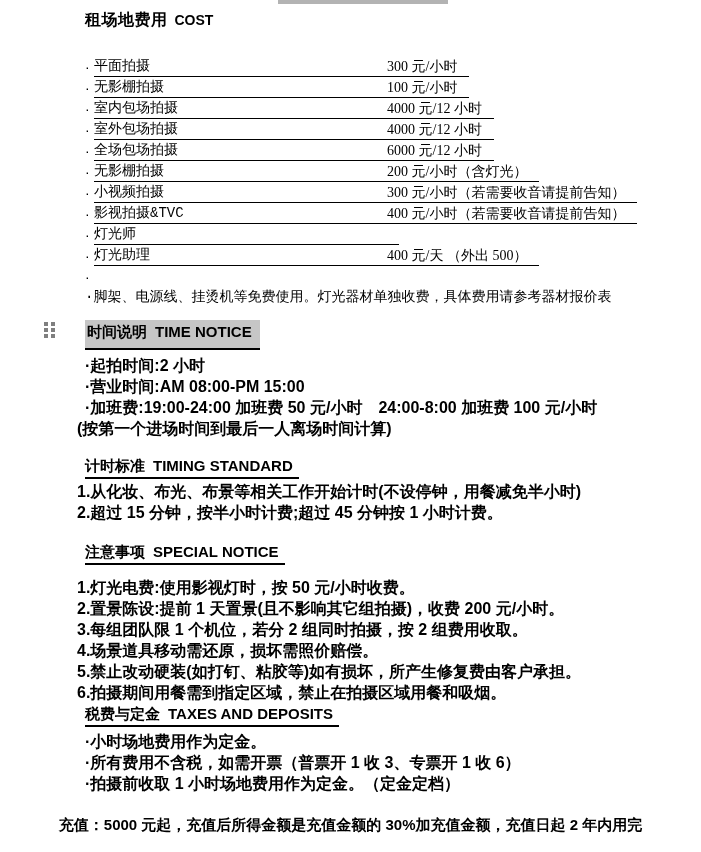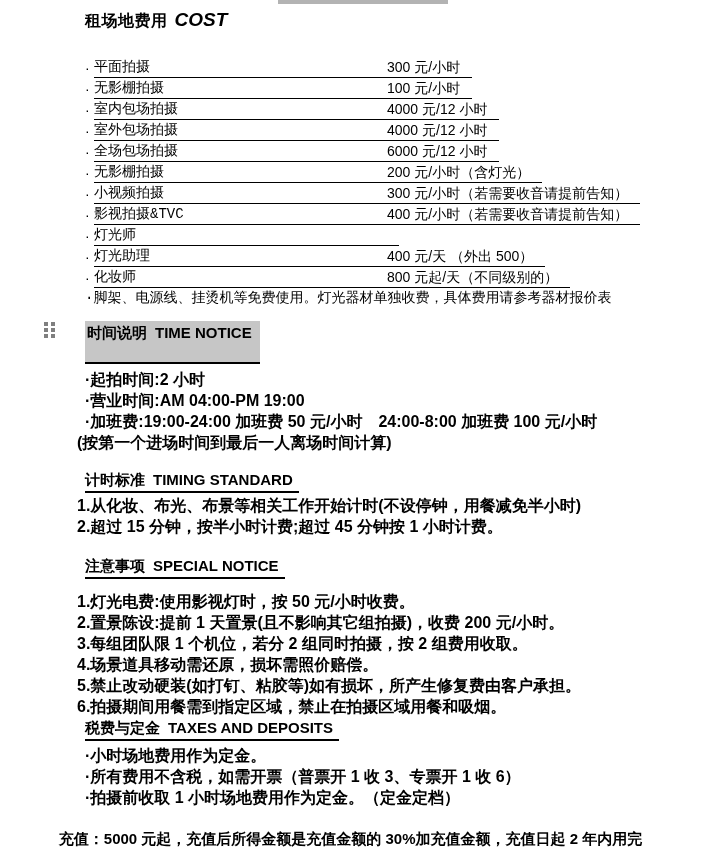--- a/index.html
+++ b/index.html
@@ -31,46 +31,46 @@
 
   .content { position: absolute; left: 0; top: 0; width: 701px; }
 
   .h1 {
     margin: 9px 0 0 85px;
     font-size: 16px;
     line-height: 22px;
     font-weight: bold;
     letter-spacing: 0.5px;
   }
-  .h1 .en { margin-left: 7px; font-size: 19px; letter-spacing: 0; font-style: italic; }
+  .h1 .en { margin-left: 7px; font-size: 14px; letter-spacing: 0; }
 
   .price-list { margin: 25px 0 0 85px; }
   .price-row { display: flex; align-items: flex-end; height: 21px; font-size: 14px; }
   .bullet { width: 9px; flex: none; line-height: 20px; }
   .row-line {
     display: flex;
     align-items: flex-end;
     border-bottom: 1px solid #000;
     padding-right: 12px;
     line-height: 19px;
   }
   .row-label { width: 293px; flex: none; white-space: nowrap; font-family: Liberation Mono, monospace; }
-  .row-price { white-space: nowrap; }
+  .row-price { white-space: nowrap; font-family: Liberation Serif, serif; }
 
   .free-note { margin-left: 85px; font-size: 14px; line-height: 21px; white-space: pre-wrap; font-family: Liberation Mono, monospace; }
 
   .section { margin-left: 85px; }
   .section-title { font-size: 15px; font-weight: bold; line-height: 22px; }
   .section-title .title-inner {
     display: inline-block;
     border-bottom: 2px solid #000;
     padding: 0 6px 0 0;
   }
   .section-title .en { margin-left: 8px; }
-  .hl .title-inner { background: #c6c6c6; padding: 1px 8px 18px 2px; }
+  .hl .title-inner { background: #c6c6c6; padding: 1px 8px 5px 2px; }
 
   .line { font-size: 16px; line-height: 21px; white-space: pre-wrap; font-weight: bold; }
   .indent-note, .numbered .line { margin-left: -8px; }
 
   .time-section    { margin-top: 12px; }
   .time-section .section-title { margin-bottom: 5px; }
   .timing-section  { margin-top: 16px; }
   .timing-section .section-title { margin-bottom: 2px; }
   .notice-section  { margin-top: 18px; }
   .notice-section .section-title { margin-bottom: 12px; }
@@ -172,34 +172,30 @@
       </div>
       <div class="price-row">
         <span class="bullet">·</span>
         <span class="row-line">
             <span class="row-label">灯光助理</span>
             <span class="row-price">400 元/天 （外出 500）</span>
           </span>
       </div>
       <div class="price-row">
         <span class="bullet">·</span>
-        <span class="row-line">
-            <span class="row-label">化妆师</span>
-            <span class="row-price">800 元起/天（不同级别的）</span>
-          </span>
       </div>
     </div>
     <div class="free-note">·脚架、电源线、挂烫机等免费使用。灯光器材单独收费，具体费用请参考器材报价表</div>
 
     <div class="section time-section">
       <div class="section-title hl">
         <span class="title-inner"><span class="zh">时间说明</span><span class="en">TIME NOTICE</span></span>
       </div>
       <div class="line">·起拍时间:2 小时</div>
-      <div class="line">·营业时间:AM 04:00-PM 19:00</div>
+      <div class="line">·营业时间:AM 08:00-PM 15:00</div>
       <div class="line">·加班费:19:00-24:00 加班费 50 元/小时　24:00-8:00 加班费 100 元/小时</div>
       <div class="line indent-note">(按第一个进场时间到最后一人离场时间计算)</div>
     </div>
 
     <div class="section timing-section numbered">
       <div class="section-title">
         <span class="title-inner"><span class="zh">计时标准</span><span class="en">TIMING STANDARD</span></span>
       </div>
       <div class="line">1.从化妆、布光、布景等相关工作开始计时(不设停钟，用餐减免半小时)</div>
       <div class="line">2.超过 15 分钟，按半小时计费;超过 45 分钟按 1 小时计费。</div>

